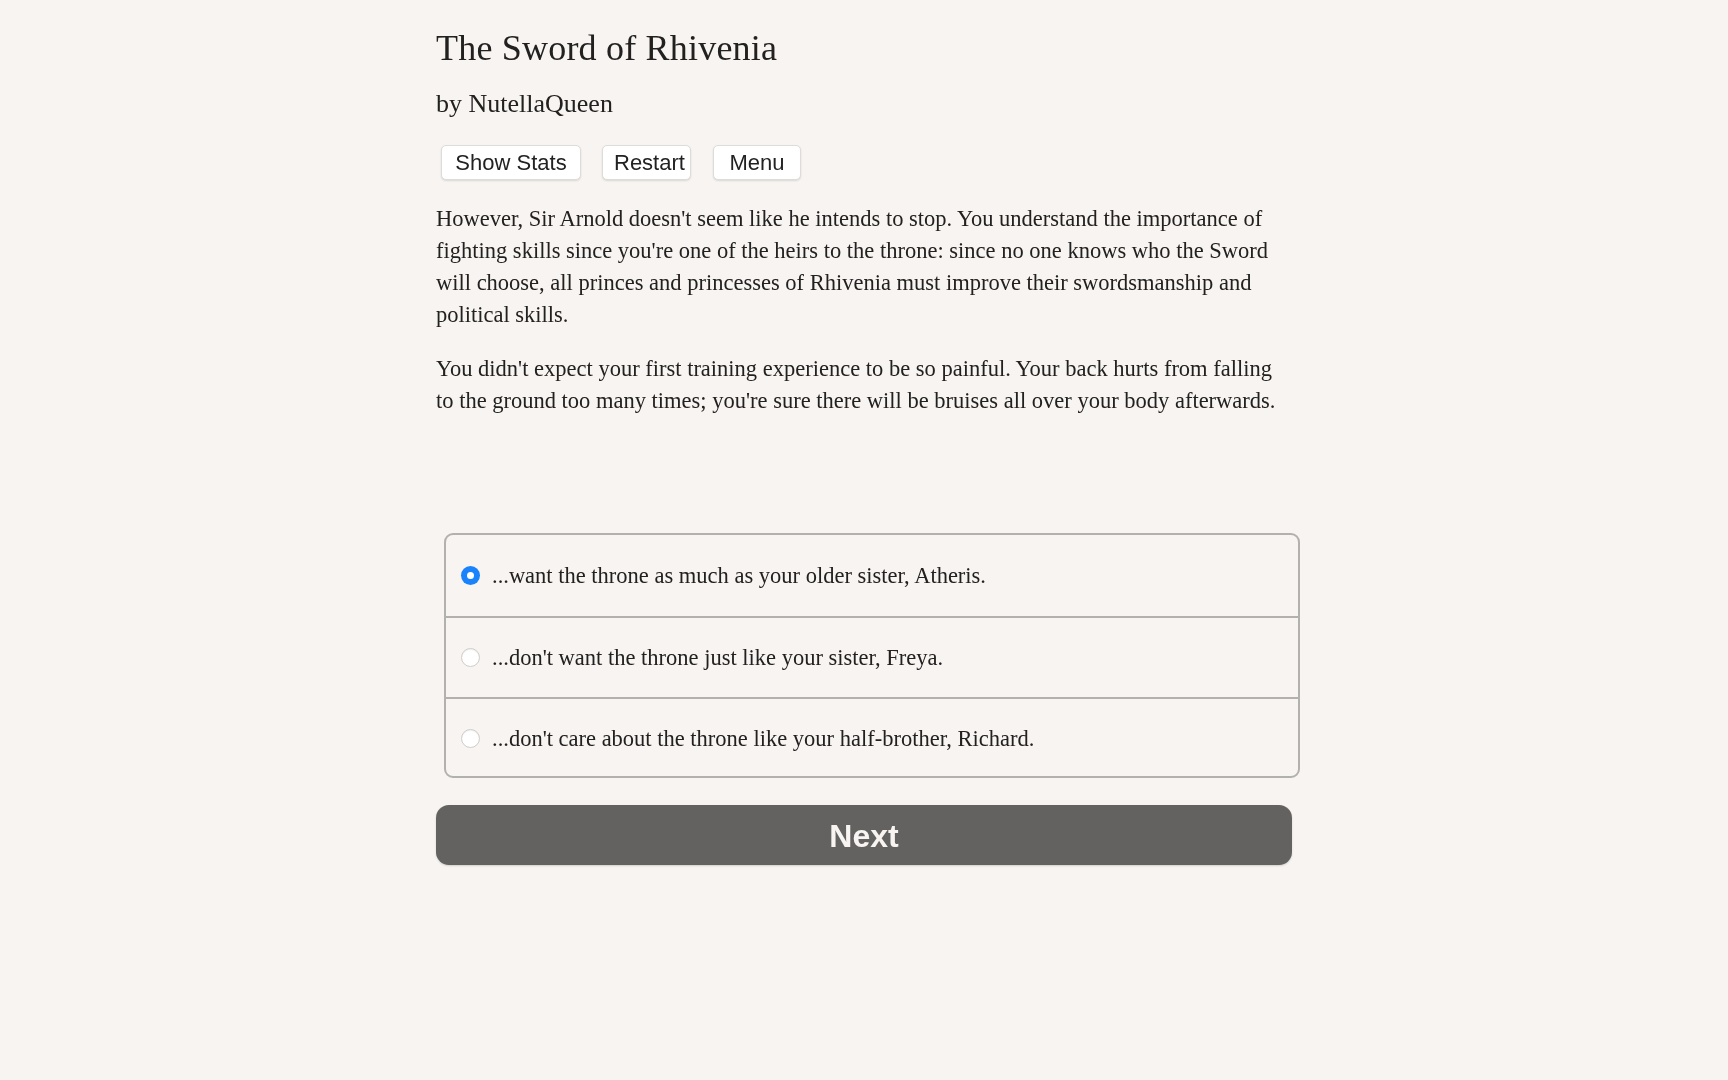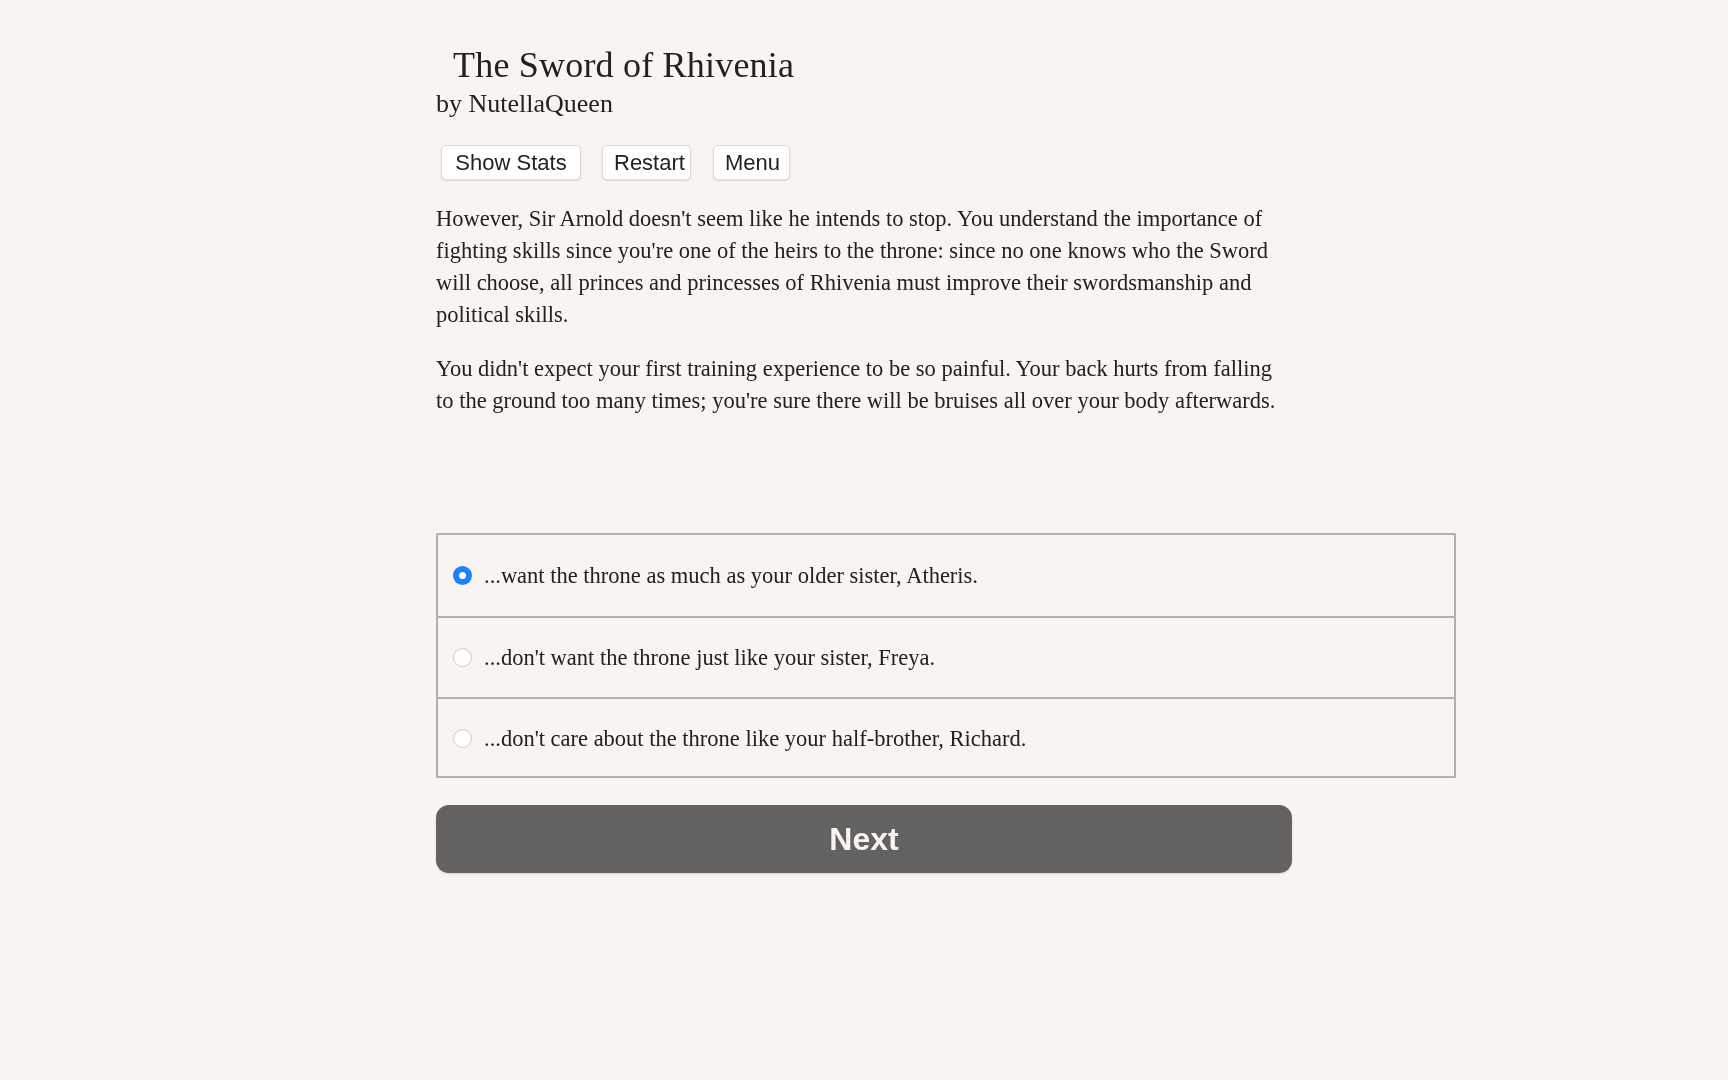--- a/index.html
+++ b/index.html
@@ -16,21 +16,21 @@
     }
     .container {
       position: absolute;
       left: 436px;
       top: 0;
       width: 856px;
     }
     .title {
       font-size: 36px;
       font-weight: normal;
-      margin: 17px;
+      margin: 0;
       position: absolute;
       top: 26px;
       left: 0;
       line-height: 44px;
       white-space: nowrap;
       letter-spacing: 0.2px;
     }
     .author {
       font-size: 26px;
       position: absolute;
@@ -56,41 +56,41 @@
       box-shadow: 0 1px 2px rgba(0,0,0,0.12);
       height: 35px;
       padding: 0 11px;
       line-height: 33px;
       box-sizing: border-box;
       cursor: pointer;
       white-space: nowrap;
     }
     .tbtn.stats { width: 140px; margin-right: 21px; }
     .tbtn.restart { width: 89px; margin-right: 22px; }
-    .tbtn.menu { width: 77px; }
+    .tbtn.menu { width: 88px; }
     .story {
       position: absolute;
       top: 203px;
       left: 0;
       width: 856px;
       font-size: 22.5px;
       line-height: 32px;
     }
     .story p {
       margin: 0 0 22px 0;
     }
     .choices {
       position: absolute;
       top: 533px;
-      left: 0;
-      width: 1020px;
+      left: 8px;
+      width: 856px;
       height: 245px;
       box-sizing: border-box;
       border: 2px solid #b3b1ae;
-      border-radius: 1px;
+      border-radius: 9px;
       overflow: hidden;
     }
     .choice {
       height: 81px;
       box-sizing: border-box;
       display: flex;
       align-items: center;
       padding-left: 15px;
       font-size: 22.5px;
       cursor: pointer;
@@ -123,21 +123,21 @@
       border-radius: 50%;
       background: #fff;
       left: 6px;
       top: 6px;
     }
     .next {
       position: absolute;
       top: 805px;
       left: 0;
       width: 856px;
-      height: 68px;
+      height: 60px;
       background: #636260;
       color: #f7f4f1;
       border: none;
       border-radius: 13px;
       font-family: "Liberation Sans", "DejaVu Sans", sans-serif;
       font-weight: bold;
       font-size: 32px;
       line-height: 60px;
       text-align: center;
       cursor: pointer;

